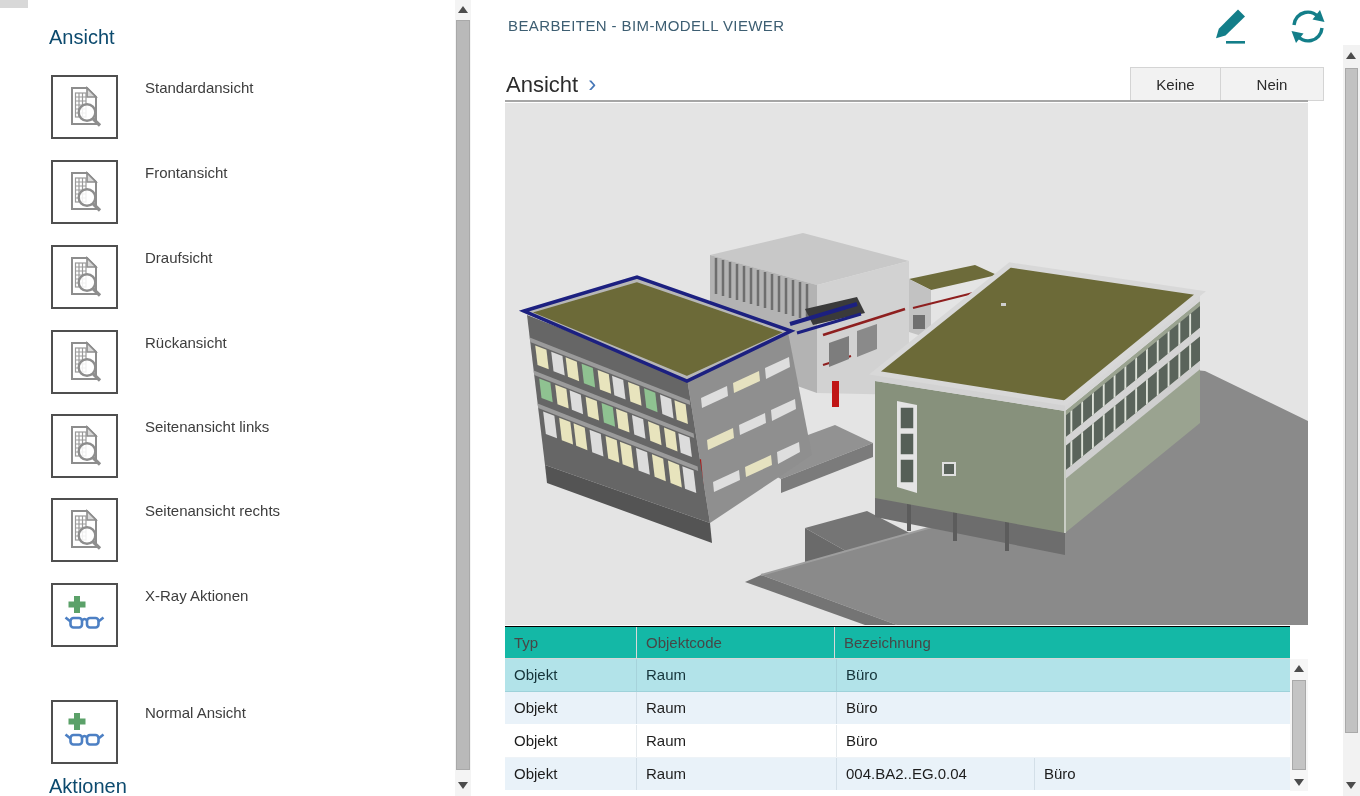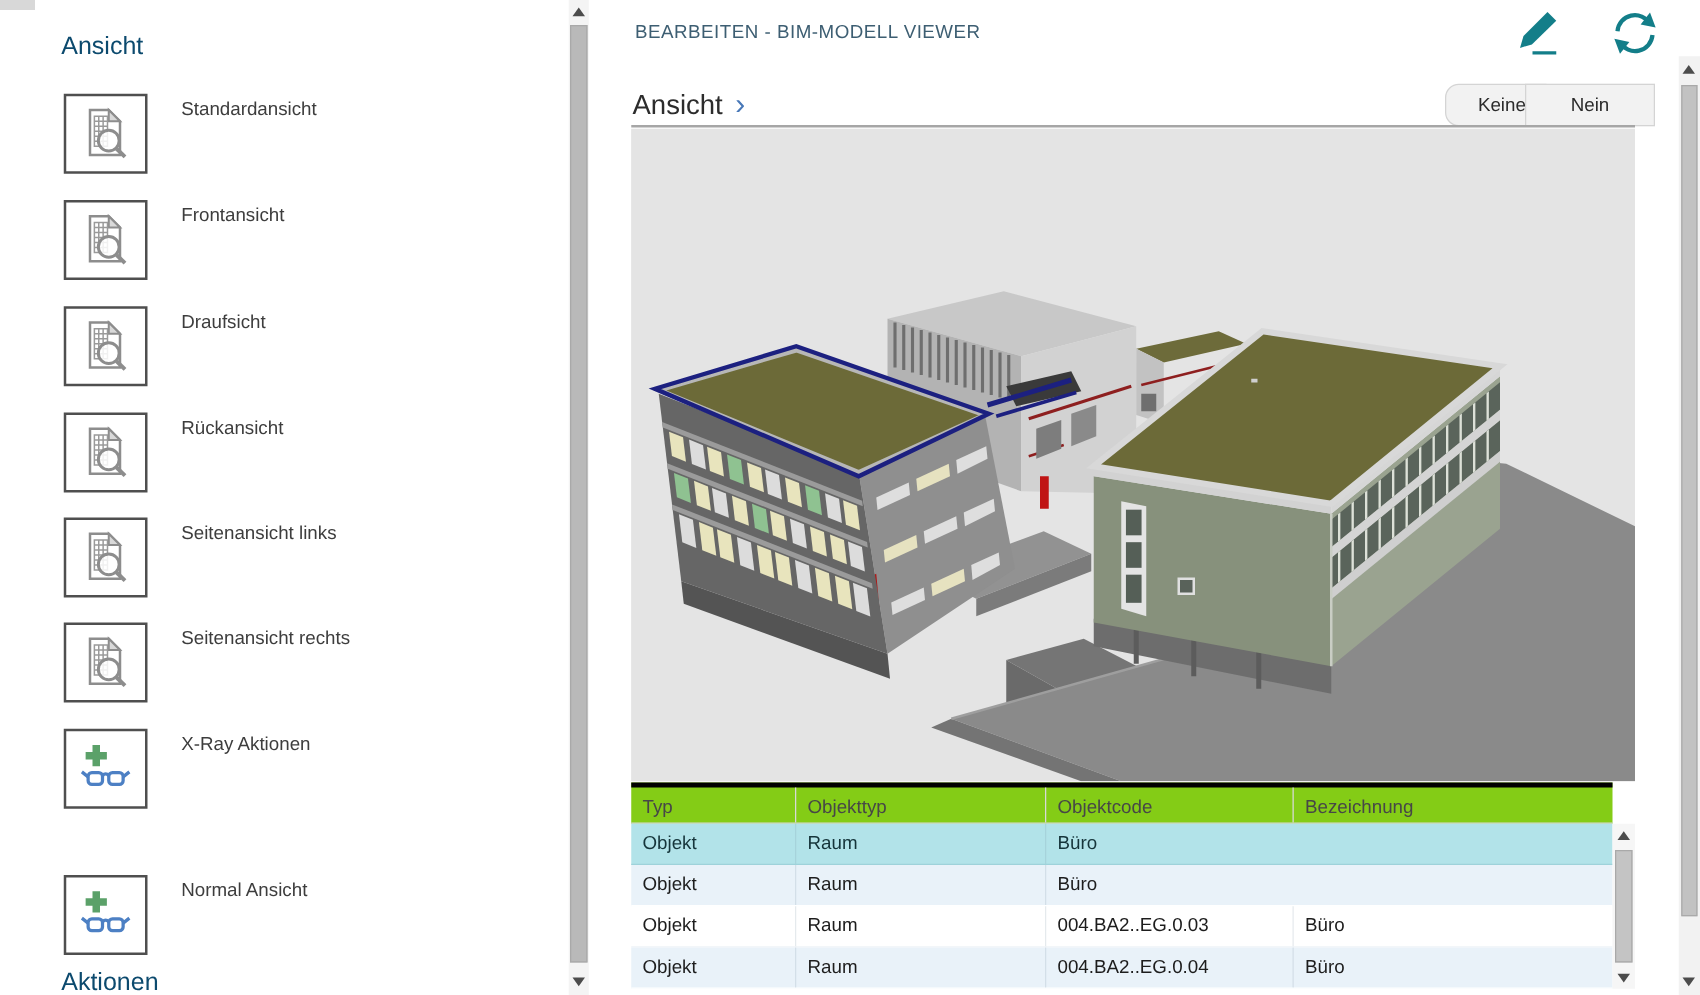--- a/index.html
+++ b/index.html
@@ -39,21 +39,21 @@
   }
 
   
   .viewer { left:505px; top:103px; width:803px; height:522px; background:#e4e4e4; }
 
   
   .tbl-row { left:505px; width:785px; height:33px; display:flex; font-size:15px; }
   .tbl-cell { height:100%; line-height:32px; padding-left:9px; overflow:hidden; white-space:nowrap;
               border-right:1px solid rgba(110,140,155,.18); }
   .c0 { width:132px; } .c1 { width:200px; } .c2 { width:198px; } .c3 { width:255px; border-right:none; }
-  .tbl-head { top:626px; background:#84cc16; color:#474747; border-top:4px solid #000000; border-bottom:1px solid #d7d7d7; }
+  .tbl-head { top:626px; background:#14b8a6; color:#474747; border-top:1px solid #000000; border-bottom:1px solid #d7d7d7; }
   .tbl-head .tbl-cell { border-right:1px solid #d9d9d9; }
   .tbl-head .c3 { border-right:none; }
   .row-sel  { background:#b2e3e9; color:#15343a; border-bottom:1px solid #9ed2da; }
   .row-alt  { background:#e9f2f9; color:#1d1d1d; border-bottom:1px solid #ffffff; }
   .row-wht  { background:#ffffff; color:#1d1d1d; border-bottom:1px solid #eef3f7; }
 </style>
 </head>
 <body>
 
 <div class="abs" style="left:0;top:0;width:28px;height:8px;background:#d8d8d8;"></div>
@@ -169,21 +169,21 @@
     <path d="M36,22 A14,14 0 0 1 10,28"></path>
   </g>
   <polygon points="34,4 38.5,16 26.5,13.5" fill="#137e89"></polygon>
   <polygon points="10,37 5.5,25 17.5,27.5" fill="#137e89"></polygon>
 </svg>
 
 <div class="abs opt-heading">
   <span>Ansicht</span><span class="opt-chevron">›</span>
 </div>
 
-<div class="abs tb-btn" style="left:1156px;width:91px;border-radius:11px;">Keine</div>
+<div class="abs tb-btn" style="left:1130px;width:91px;">Keine</div>
 <div class="abs tb-btn" style="left:1220px;width:104px;">Nein</div>
 
 <div class="abs rule"></div>
 
 <div class="abs viewer">
 <svg width="803" height="522" viewBox="0 0 803 522">
   <rect width="803" height="522" fill="#e4e4e4"></rect>
 
   <g>
     <polygon points="205,152 298,130 404,158 312,182" fill="#c8c8c8"></polygon>
@@ -343,39 +343,37 @@
       <rect x="395" y="330" width="14" height="22" fill="#555f57" stroke="#e4e4e4" stroke-width="1.5"></rect>
       <rect x="395" y="356" width="14" height="24" fill="#555f57" stroke="#e4e4e4" stroke-width="1.5"></rect>
       <rect x="438" y="360" width="12" height="12" fill="#59625a" stroke="#e0e0e0" stroke-width="2"></rect>
     </g>
   </g>
 </svg>
 </div>
 
 <div class="abs tbl-row tbl-head">
   <div class="tbl-cell c0">Typ</div>
-  <div class="tbl-cell c1">Objekttyp</div>
   <div class="tbl-cell c2">Objektcode</div>
   <div class="tbl-cell c3">Bezeichnung</div>
 </div>
 
 <div class="abs tbl-row row-sel" style="top:659px">
   <div class="tbl-cell c0">Objekt</div>
   <div class="tbl-cell c1">Raum</div>
   <div class="tbl-cell c3">Büro</div>
 </div>
 <div class="abs tbl-row row-alt" style="top:692px">
   <div class="tbl-cell c0">Objekt</div>
   <div class="tbl-cell c1">Raum</div>
   <div class="tbl-cell c3">Büro</div>
 </div>
 <div class="abs tbl-row row-wht" style="top:725px">
   <div class="tbl-cell c0">Objekt</div>
   <div class="tbl-cell c1">Raum</div>
-  <div class="tbl-cell c2">004.BA2..EG.0.03</div>
   <div class="tbl-cell c3">Büro</div>
 </div>
 <div class="abs tbl-row row-alt" style="top:758px">
   <div class="tbl-cell c0">Objekt</div>
   <div class="tbl-cell c1">Raum</div>
   <div class="tbl-cell c2">004.BA2..EG.0.04</div>
   <div class="tbl-cell c3">Büro</div>
 </div>
 
 <div class="abs" style="left:1290px;top:659px;width:18px;height:132px;background:#f6f6f6;"></div>

